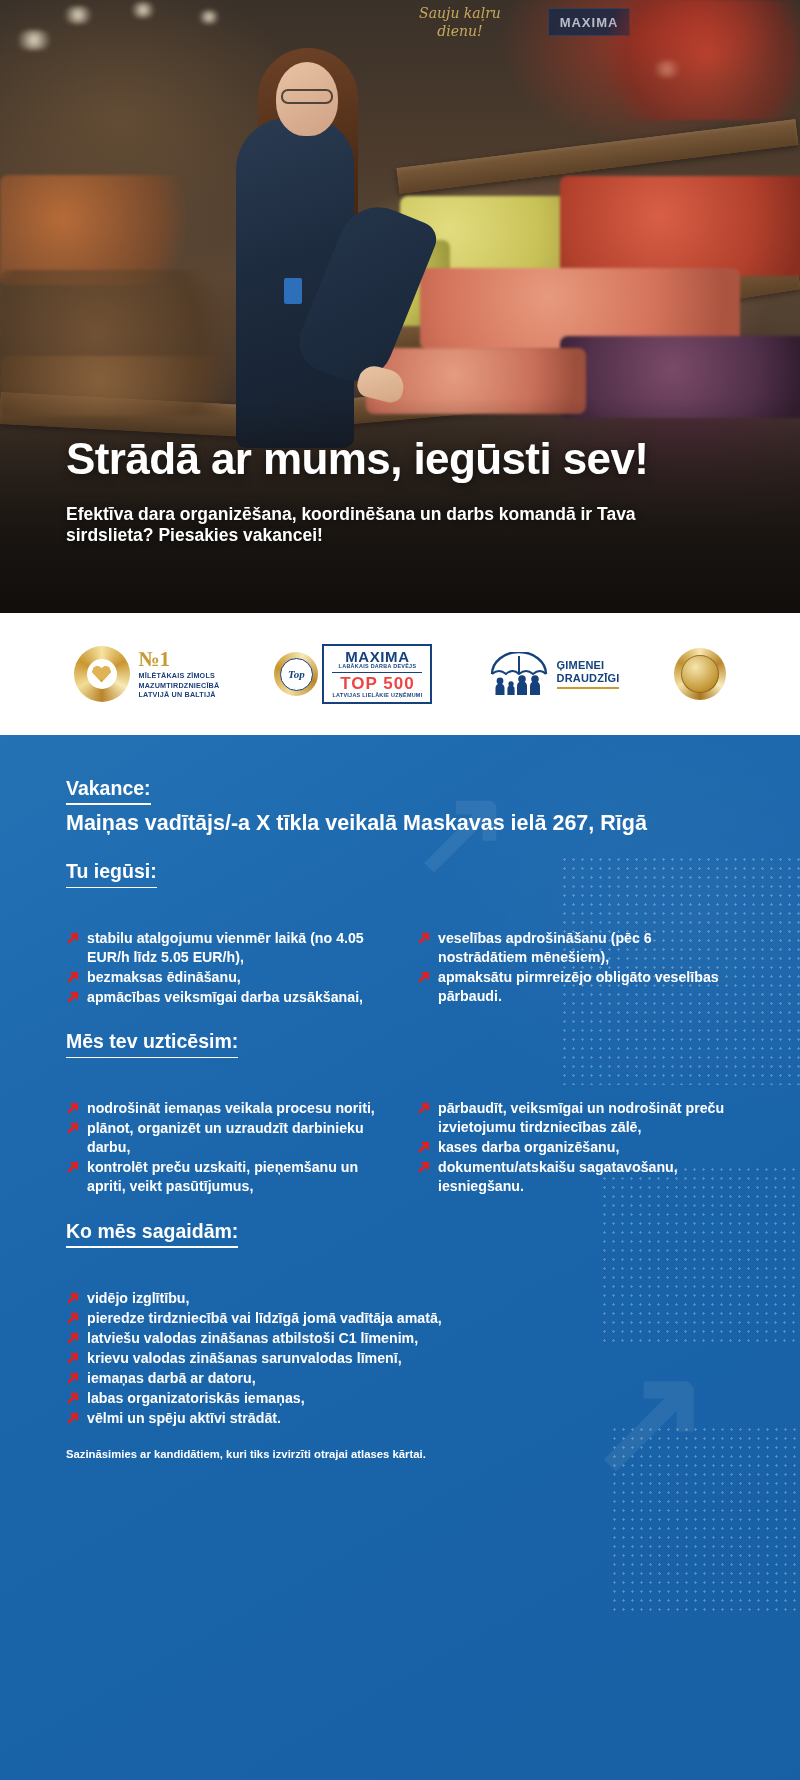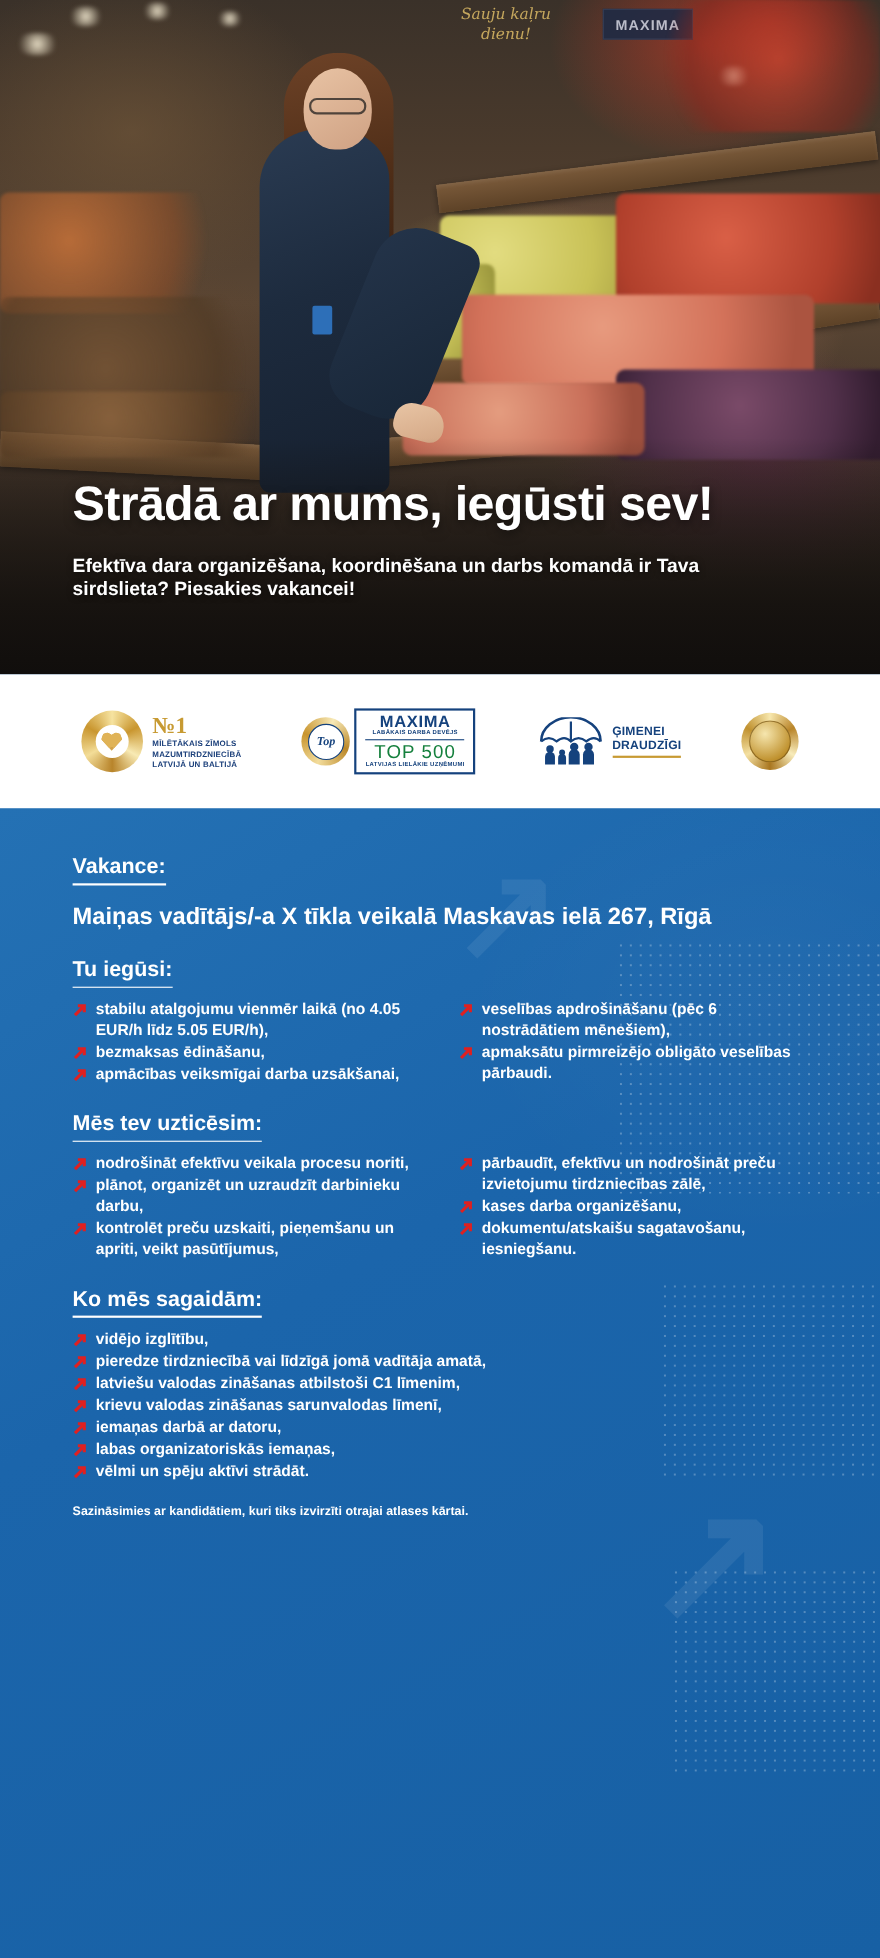--- a/index.html
+++ b/index.html
@@ -234,21 +234,21 @@
     border: 2px solid #15427d;
     padding: 3px 8px 4px;
     text-align: center;
     line-height: 1.05;
   }
   .tb-maxima {
     font-size: 15px; font-weight: bold; color: #15427d; letter-spacing: 0.6px;
   }
   .tb-small { font-size: 5.4px; font-weight: bold; color: #15427d; letter-spacing: .3px; }
   .tb-rule { height: 1px; background: #15427d; margin: 2px 0; }
-  .tb-top { font-size: 17px; font-weight: normal; color: #15803d; letter-spacing: 1px; }
+  .tb-top { font-size: 17px; font-weight: bold; color: #ef4444; letter-spacing: 1px; }
 
   .family { display: flex; align-items: center; gap: 7px; }
   .family-icon { width: 62px; height: 44px; flex: none; }
   .family-text {
     font-size: 11px; font-weight: bold; color: #15427d;
     line-height: 1.12; letter-spacing: .2px;
   }
   .family-rule { width: 62px; height: 2px; background: #c79a32; margin-top: 3px; }
 
   .gold-coin {
@@ -291,21 +291,21 @@
     pointer-events: none;
     user-select: none;
   }
 
   h2.sec {
     position: relative;
     font-size: 19.5px;
     font-weight: bold;
     display: inline-block;
     padding-bottom: 5px;
-    margin-bottom: 11px;
+    margin-bottom: 1px;
     z-index: 2;
   }
   h2.sec::after {
     content: "";
     position: absolute;
     left: 0; bottom: 0;
     width: 100%; height: 1.6px;
     background: #ffffff;
   }
   .job-title {
@@ -315,21 +315,21 @@
     margin: 4px 0 24px;
     position: relative; z-index: 2;
   }
   .cols {
     display: flex;
     gap: 34px;
     position: relative; z-index: 2;
     margin-bottom: 22px;
   }
   .col { flex: 1; }
-  ul.blist { list-style: none; }
+  ul.blist { list-style: none; margin-top: 40px; }
   ul.blist li {
     position: relative;
     padding-left: 21px;
     margin-bottom: 1px;
     font-size: 14.2px;
     font-weight: bold;
     line-height: 1.34;
   }
   ul.blist li .arw {
     position: absolute;
@@ -519,34 +519,34 @@
     </div>
 
     
     <div class="sec-block">
       <h2 class="sec">Mēs tev uzticēsim:</h2>
       <div class="cols">
         <div class="col">
           <ul class="blist">
             <li><svg class="arw" viewBox="0 0 12 12">
                   <path d="M2 10 L9.2 2.8 M4.4 2.2 H9.8 V7.6" stroke="#e02020" stroke-width="2.6" fill="none"></path>
-                </svg><span>nodrošināt efektīvu veikala procesu noriti,</span></li>
+                </svg><span>nodrošināt iemaņas veikala procesu noriti,</span></li>
             <li><svg class="arw" viewBox="0 0 12 12">
                   <path d="M2 10 L9.2 2.8 M4.4 2.2 H9.8 V7.6" stroke="#e02020" stroke-width="2.6" fill="none"></path>
                 </svg><span>plānot, organizēt un uzraudzīt darbinieku darbu,</span></li>
             <li><svg class="arw" viewBox="0 0 12 12">
                   <path d="M2 10 L9.2 2.8 M4.4 2.2 H9.8 V7.6" stroke="#e02020" stroke-width="2.6" fill="none"></path>
                 </svg><span>kontrolēt preču uzskaiti, pieņemšanu un apriti, veikt pasūtījumus,</span></li>
           </ul>
         </div>
         <div class="col">
           <ul class="blist">
             <li><svg class="arw" viewBox="0 0 12 12">
                   <path d="M2 10 L9.2 2.8 M4.4 2.2 H9.8 V7.6" stroke="#e02020" stroke-width="2.6" fill="none"></path>
-                </svg><span>pārbaudīt, efektīvu un nodrošināt preču izvietojumu tirdzniecības zālē,</span></li>
+                </svg><span>pārbaudīt, veiksmīgai un nodrošināt preču izvietojumu tirdzniecības zālē,</span></li>
             <li><svg class="arw" viewBox="0 0 12 12">
                   <path d="M2 10 L9.2 2.8 M4.4 2.2 H9.8 V7.6" stroke="#e02020" stroke-width="2.6" fill="none"></path>
                 </svg><span>kases darba organizēšanu,</span></li>
             <li><svg class="arw" viewBox="0 0 12 12">
                   <path d="M2 10 L9.2 2.8 M4.4 2.2 H9.8 V7.6" stroke="#e02020" stroke-width="2.6" fill="none"></path>
                 </svg><span>dokumentu/atskaišu sagatavošanu, iesniegšanu.</span></li>
           </ul>
         </div>
       </div>
     </div>

